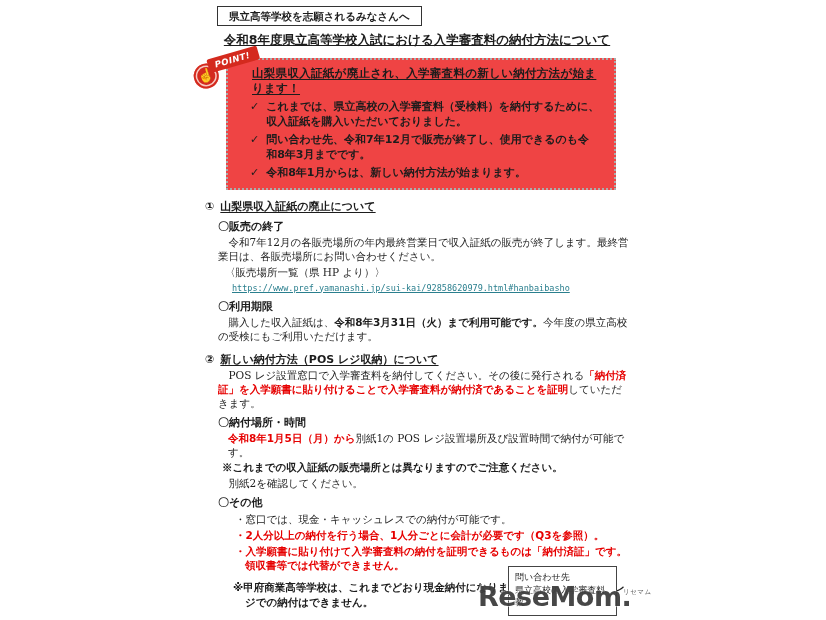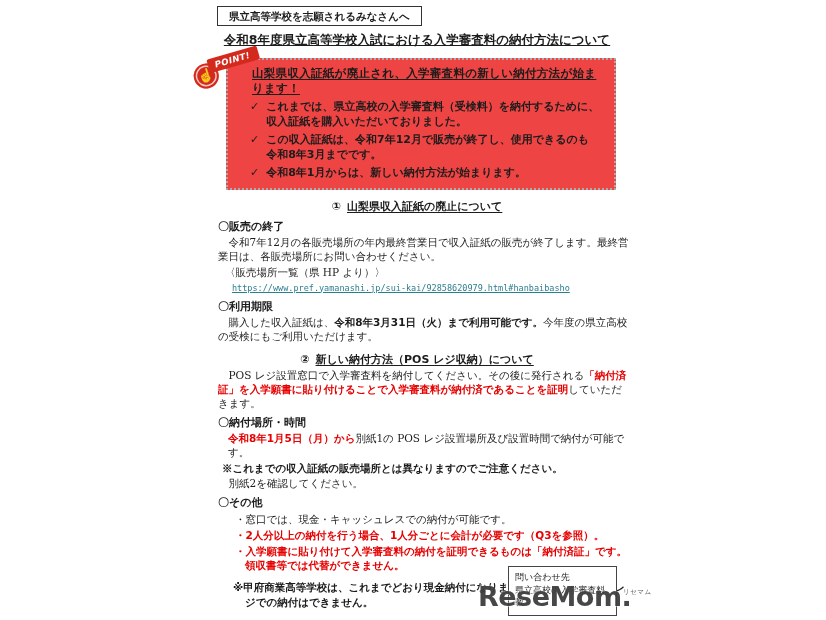--- a/index.html
+++ b/index.html
@@ -46,39 +46,39 @@
     font-size:13px;box-shadow:inset 0 0 0 2px #d42a1e, inset 0 0 0 3.5px #f7c9c2;
   }
   .badge-ribbon{
     position:absolute;left:17px;top:3px;background:#d42a1e;color:#fff;
     font-family:"DejaVu Sans","Liberation Sans",sans-serif;font-weight:700;font-style:italic;
     font-size:8.5px;line-height:12px;padding:1px 9px 1px 7px;border-radius:2px;letter-spacing:.5px;
   }
 
   .sec-heading{
     margin-top:9px;font-family:"DejaVu Sans","Liberation Sans",sans-serif;
-    font-weight:700;font-size:11px;line-height:15px;text-align:center;
+    font-weight:700;font-size:11px;line-height:15px;
   }
   .sec-heading .num{margin-right:6px;}
   .sec-heading .txt{text-decoration:underline;text-underline-offset:2px;}
   .sub-title{
     margin:5px 0 0 13px;font-family:"DejaVu Sans","Liberation Sans",sans-serif;
     font-weight:700;font-size:11px;line-height:15px;
   }
   .para{margin:1px 0 0 13px;text-indent:1em;}
   .caption{margin:2px 0 0 20px;}
   .url-line{margin:1px 0 0 27px;}
   .url-link{
     font-family:"DejaVu Sans Mono","Liberation Mono",monospace;
     font-size:8.5px;color:#2a7f8e;text-decoration:underline;line-height:12px;
   }
   .bold{font-family:"DejaVu Sans","Liberation Sans",sans-serif;font-weight:700;}
   .red{color:#e60000;font-family:"DejaVu Sans","Liberation Sans",sans-serif;font-weight:700;}
   .place-line{margin:1px 0 0 23px;}
-  .note-line{margin:2px 0 0 17px;font-family:Liberation Sans, sans-serif;font-weight:700;}
+  .note-line{margin:2px 0 0 17px;font-family:Liberation Serif, serif;font-weight:700;}
   .other-item{margin:2px 0 0 30px;}
   .other-item.hang{padding-left:10px;text-indent:-10px;}
   .kofu-note{
     margin:8px 0 0 28px;padding-left:12px;text-indent:-12px;
     font-family:"DejaVu Sans","Liberation Sans",sans-serif;font-weight:700;line-height:15px;
   }
 
   .contact-box{
     position:absolute;left:508px;top:566px;width:95px;border:1px solid #444;
     padding:4px 6px 6px 6px;font-family:"DejaVu Sans","Liberation Sans",sans-serif;
@@ -113,21 +113,21 @@
       <div class="badge-ribbon">POINT!</div>
     </div>
     <div class="point-box">
       <div class="headline">山梨県収入証紙が廃止され、入学審査料の新しい納付方法が始まります！</div>
       <div class="check-item">
         <span class="tick">✓</span>
         <span>これまでは、県立高校の入学審査料（受検料）を納付するために、収入証紙を購入いただいておりました。</span>
       </div>
       <div class="check-item">
         <span class="tick">✓</span>
-        <span>この収入証紙は、令和7年12月で販売が終了し、使用できるのも令和8年3月までです。</span>
+        <span>問い合わせ先、令和7年12月で販売が終了し、使用できるのも令和8年3月までです。</span>
       </div>
       <div class="check-item">
         <span class="tick">✓</span>
         <span>令和8年1月からは、新しい納付方法が始まります。</span>
       </div>
     </div>
   </div>
 
   
   <div class="sec-heading">

